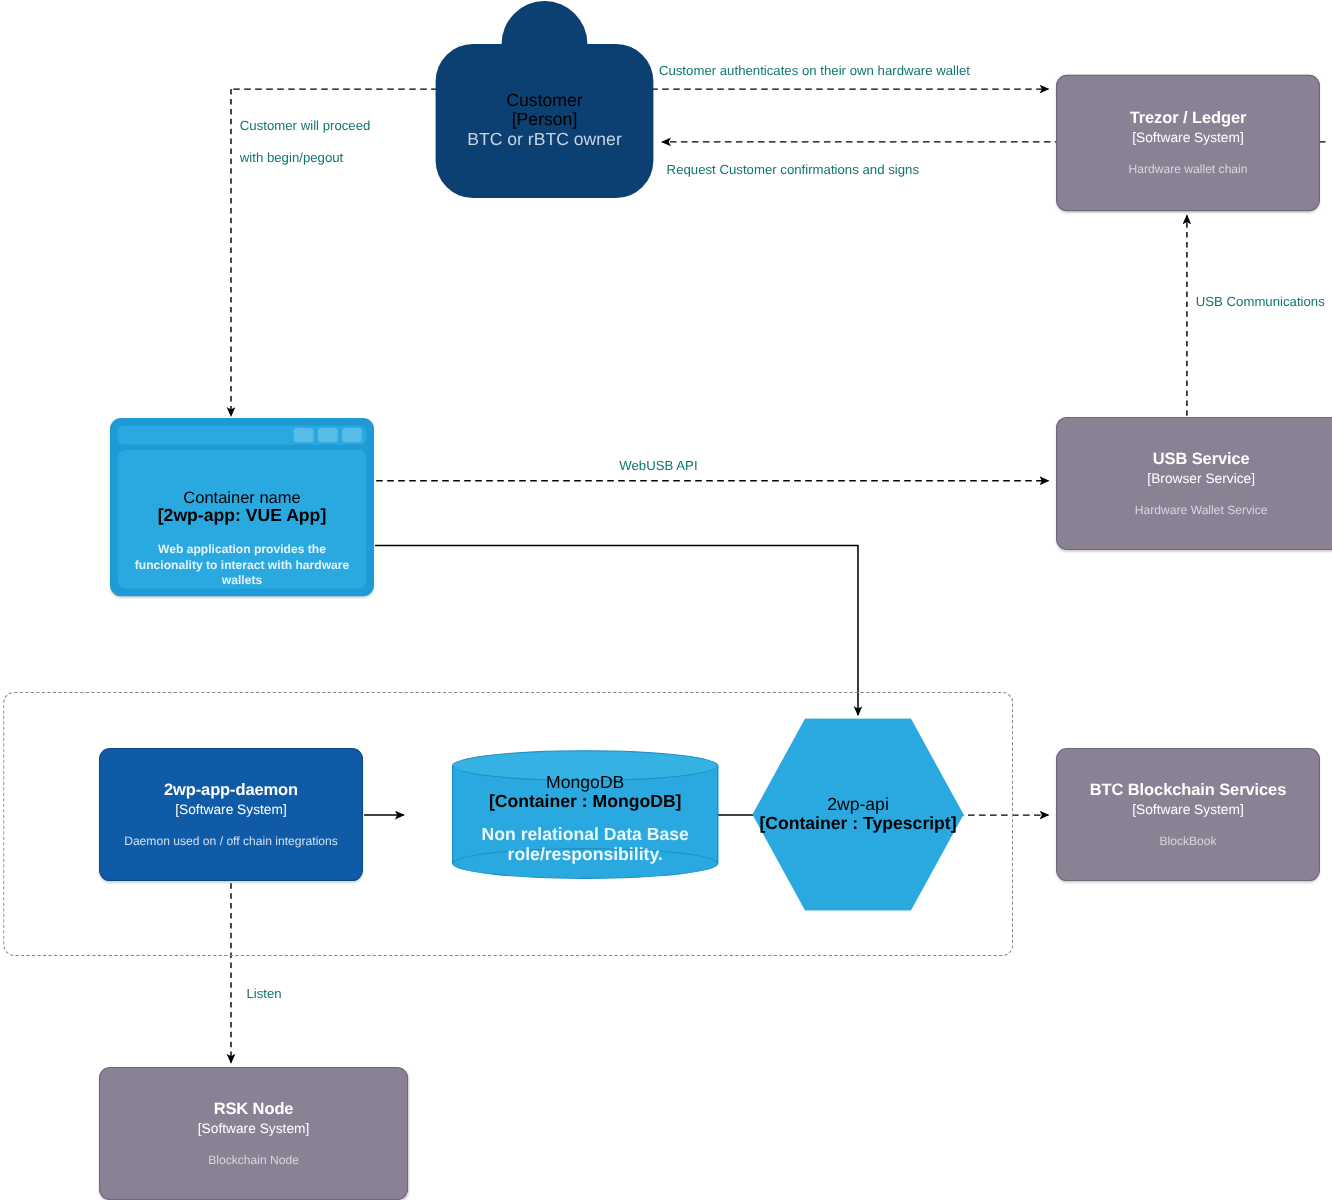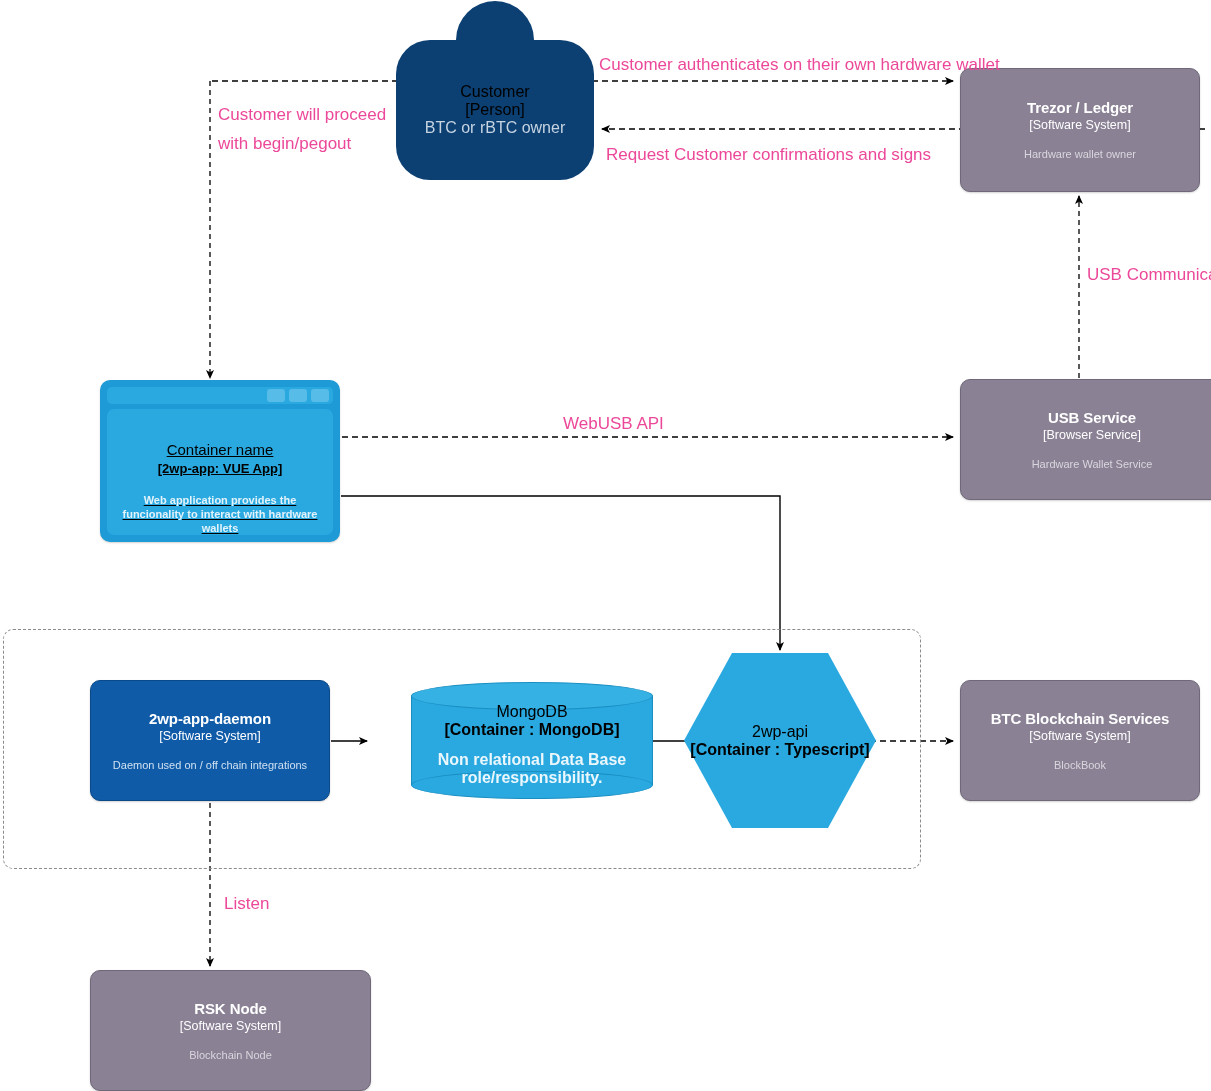--- a/index.html
+++ b/index.html
@@ -129,28 +129,27 @@
     background: #57bce8;
   }
   .browser-body {
     position: relative;
     height: calc(100% - 22px);
     border-radius: 7px;
     background: #2aa9e0;
     display: flex;
     flex-direction: column;
     align-items: center;
-    justify-content: space-between;
-    padding-top: 32px;
+    justify-content: flex-end;
+    padding-top: 12px;
     box-sizing: border-box;
     text-align: center;
-    text-decoration: underline;
   }
   .browser-body .n-title { font-size: 15px; }
-  .browser-body .n-type { font-weight: bold; font-size: 13px; }
+  .browser-body .n-type { font-weight: bold; font-size: 16px; }
   .browser-body .n-desc {
     color: #e3f3fb;
     font-weight: bold;
     font-size: 11px;
     line-height: 14px;
     margin-top: 14px;
     max-width: 94%;
   }
 
   
@@ -251,22 +250,22 @@
   }
   .boundary-label .b-type {
     font-size: 11px;
     color: #4a4a4a;
     line-height: 15px;
   }
 
   
   .edge-label {
     position: absolute;
-    font-size: 17px;
-    color: #ec4899;
+    font-size: 12px;
+    color: #0f766e;
     line-height: 17px;
     white-space: nowrap;
   }
 </style>
 </head>
 <body>
 
 <div id="canvas">
 
   <svg id="edges" viewBox="0 0 1211 1091" width="1211" height="1091">
@@ -304,21 +303,21 @@
     <div class="person-body">
       <div class="n-title">Customer</div>
       <div class="n-type">[Person]</div>
       <div class="n-desc">BTC or rBTC owner</div>
     </div>
   </div>
 
   <div class="node sys-box" style="left:960px; top:68px; width:240px; height:124px;">
     <div class="n-title">Trezor / Ledger</div>
     <div class="n-type">[Software System]</div>
-    <div class="n-desc">Hardware wallet owner</div>
+    <div class="n-desc">Hardware wallet chain</div>
   </div>
 
   <div class="browser" style="left:100px; top:380px; width:240px; height:162px;">
     <div class="browser-bar">
       <span class="browser-dot"></span>
       <span class="browser-dot"></span>
       <span class="browser-dot"></span>
     </div>
     <div class="browser-body">
       <div class="n-title">Container name</div>

